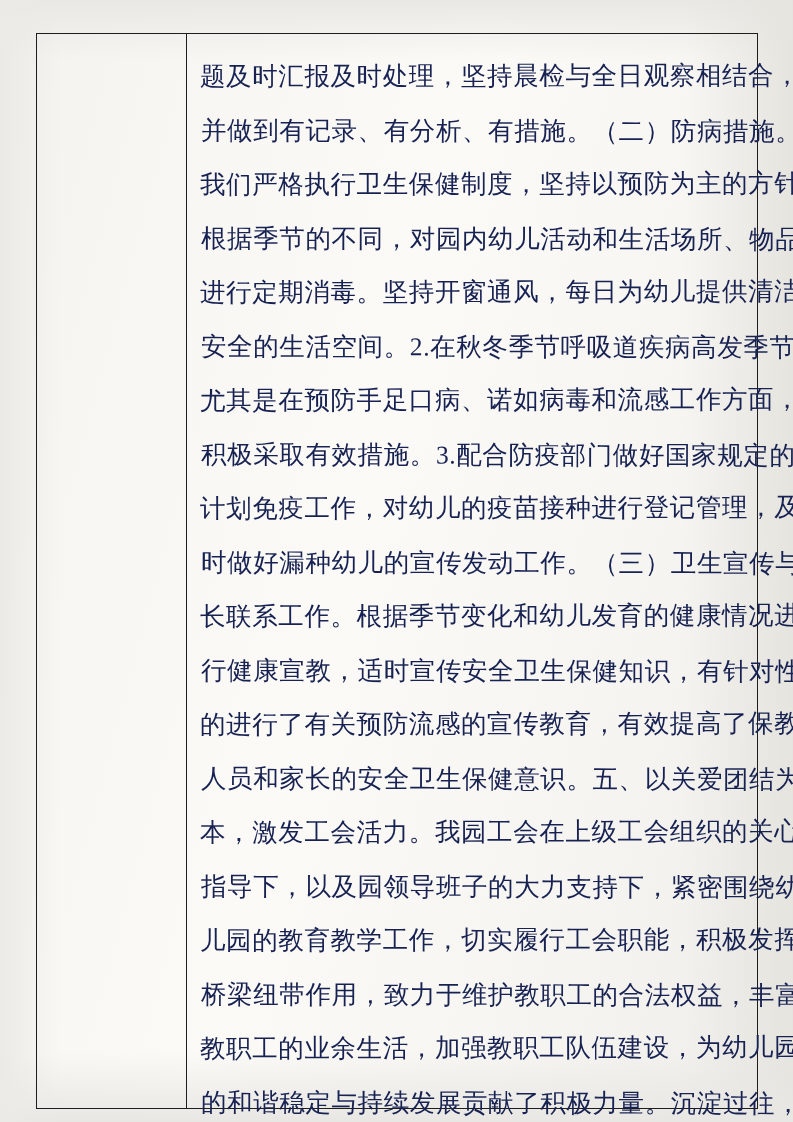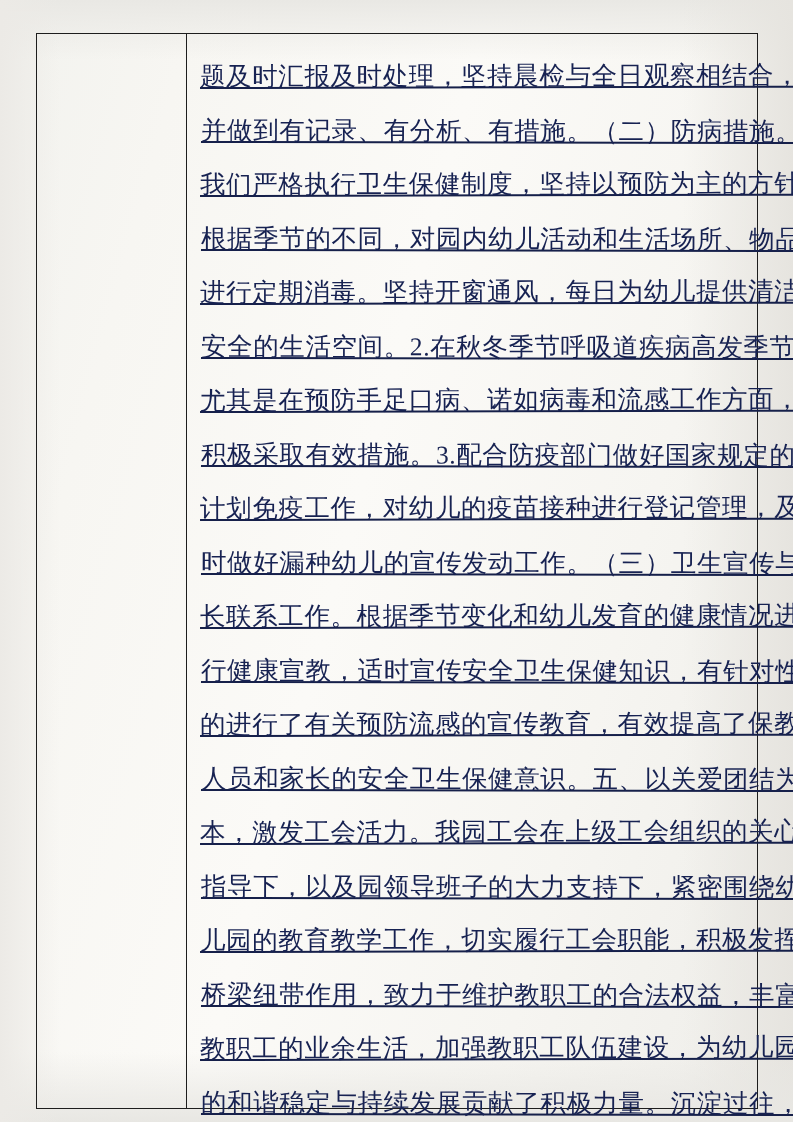--- a/index.html
+++ b/index.html
@@ -80,21 +80,20 @@
     height: 1045px;
     font-family: "Liberation Serif", serif;
     font-size: 25.5px;
     line-height: 54px;
     letter-spacing: 0.6px;
     color: #16204a;
     text-align: justify;
     text-justify: inter-character;
     white-space: pre-wrap;
     word-break: break-all;
-    text-decoration: underline;
   }
   .line {
     display: block;
     height: 54px;
     line-height: 54px;
     white-space: nowrap;
     color: #172252;
     transform-origin: left center;
   }
   

